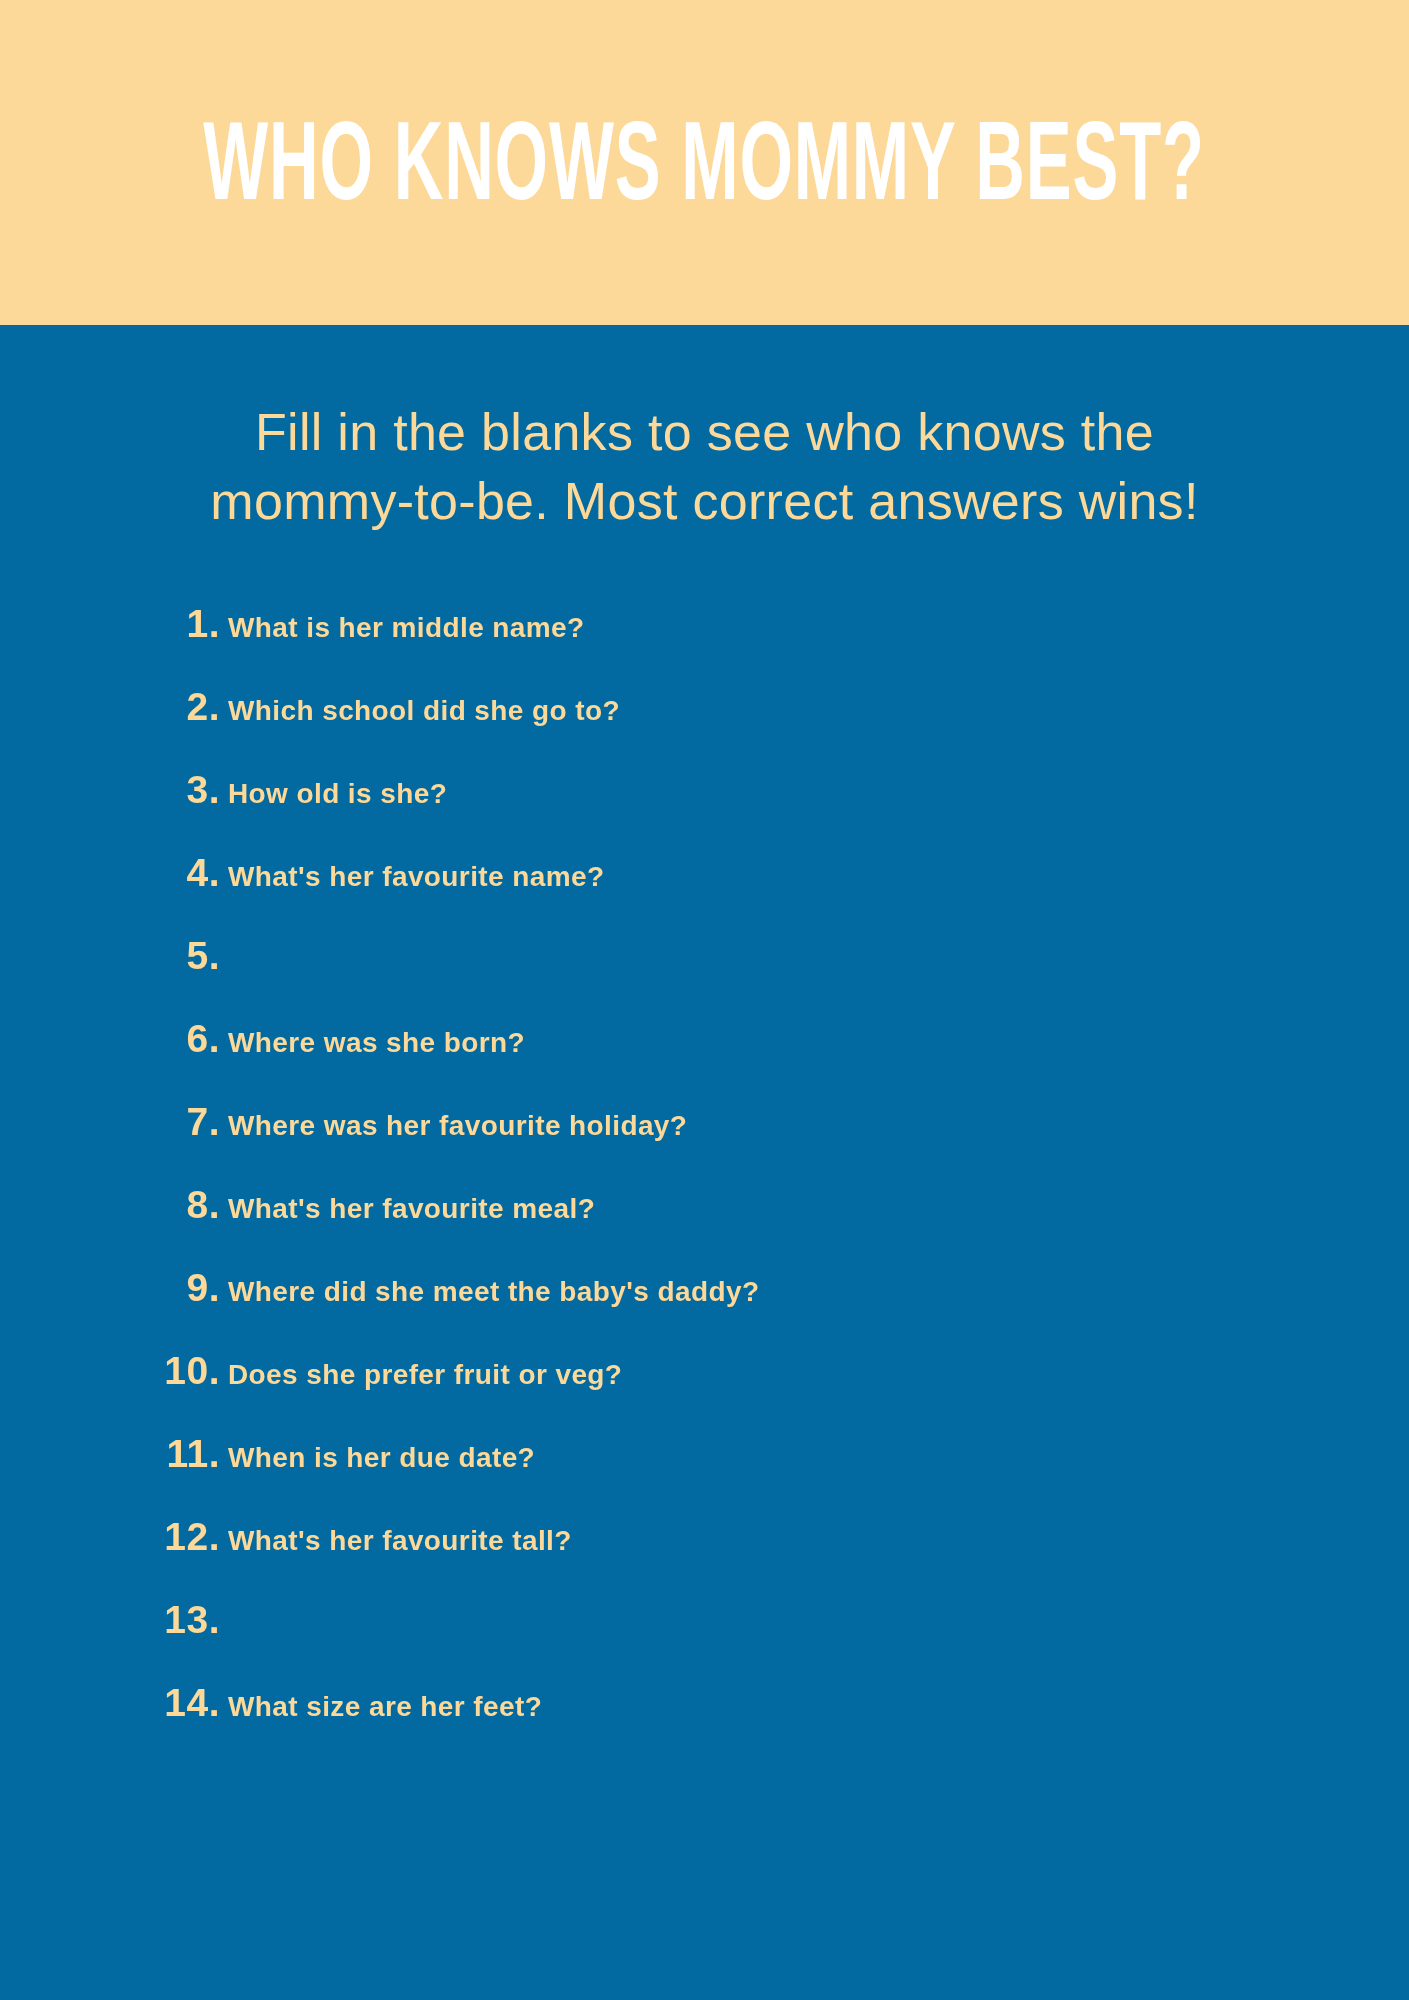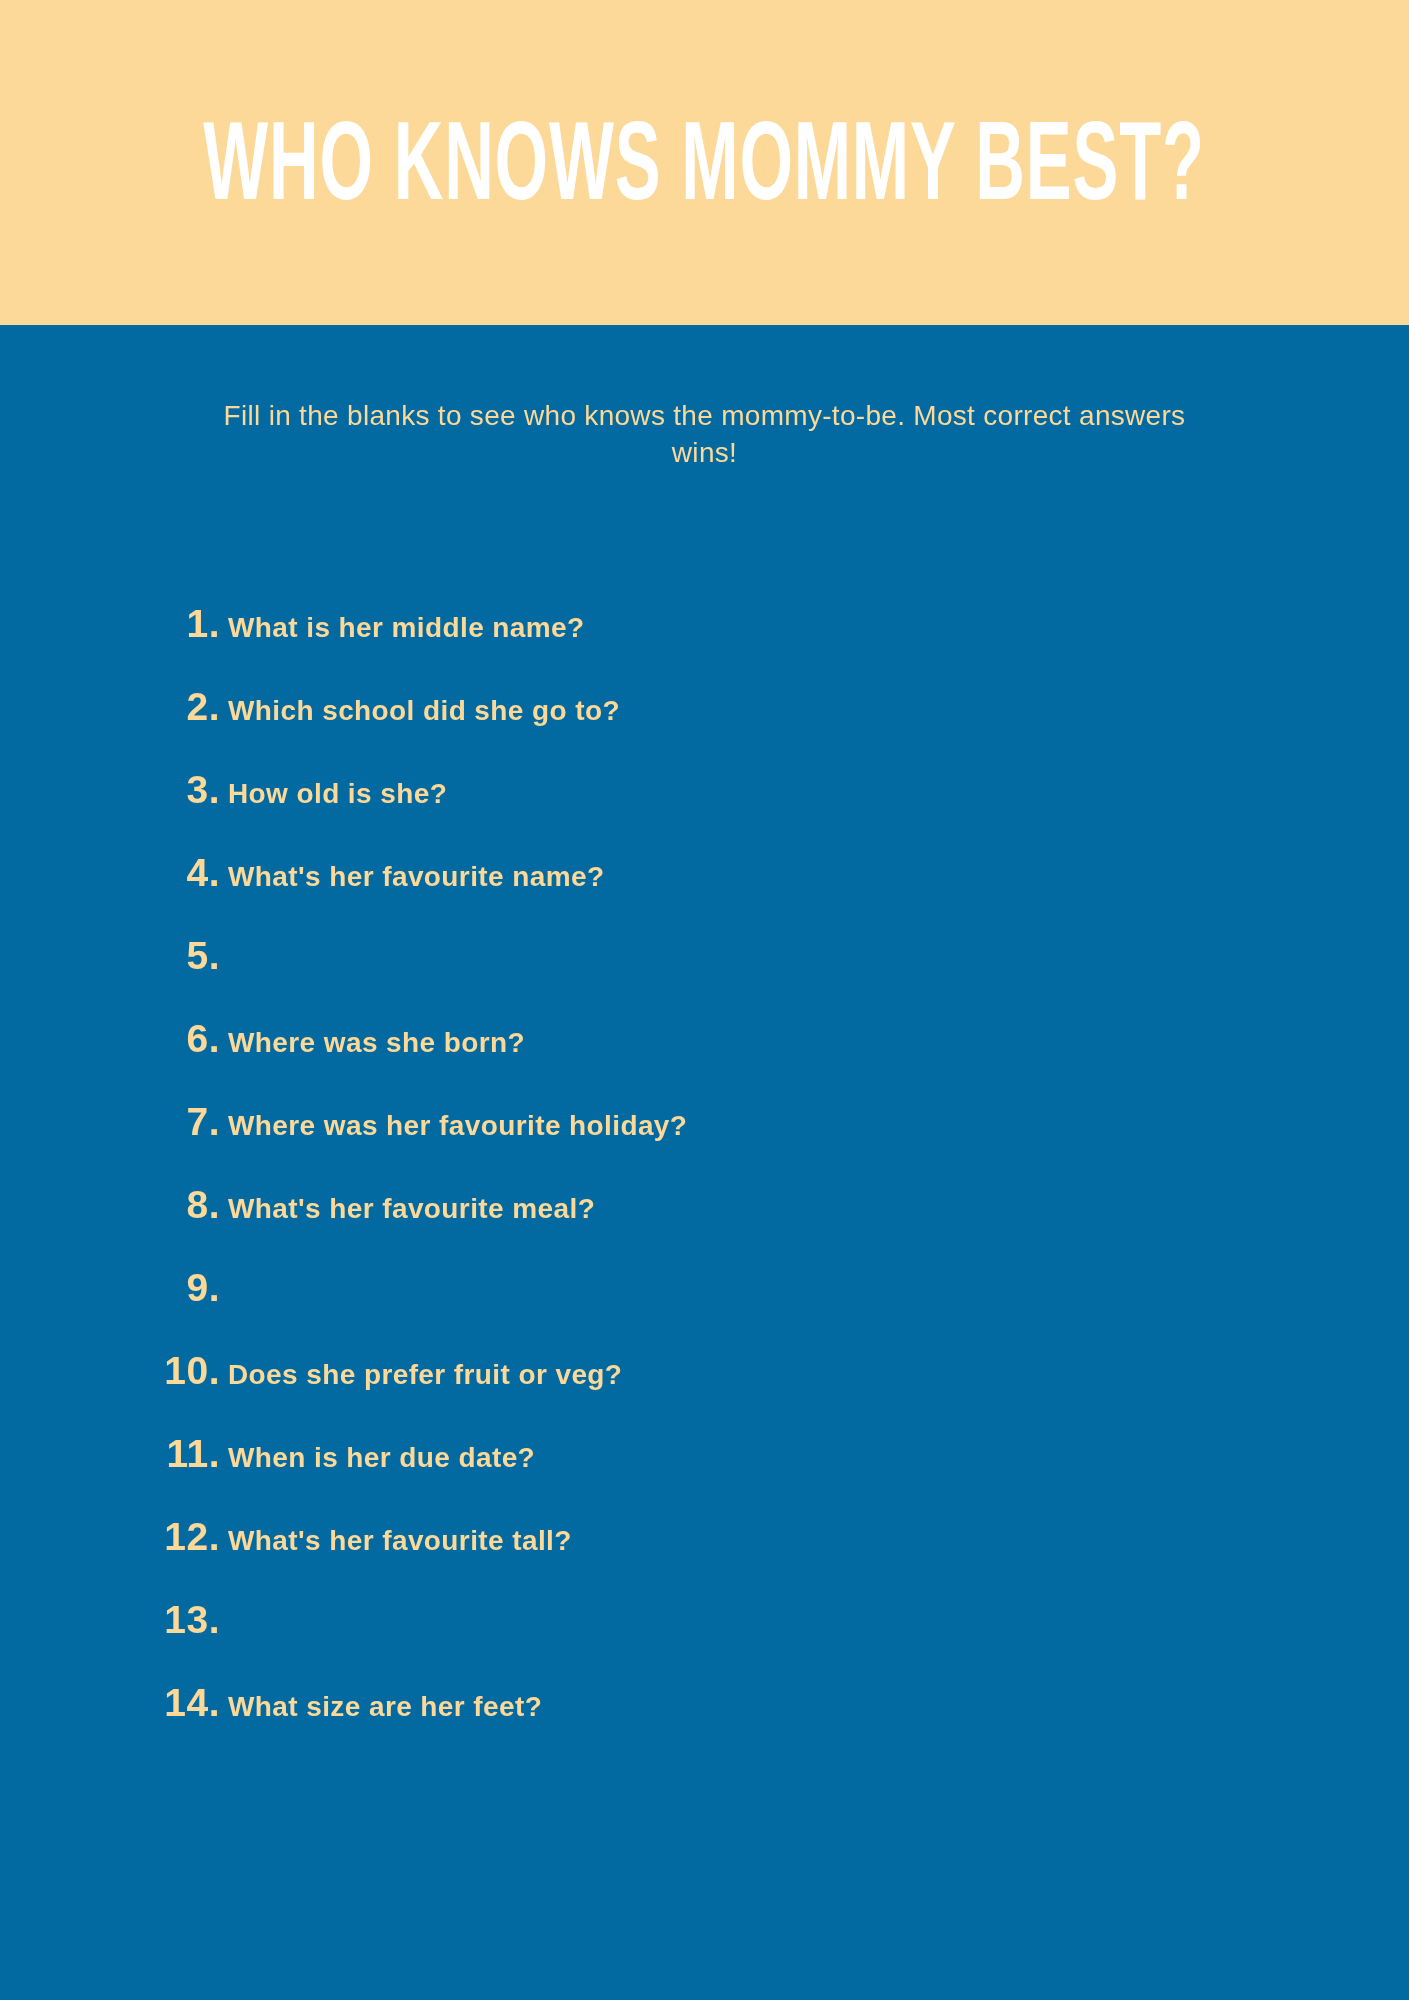--- a/index.html
+++ b/index.html
@@ -51,21 +51,21 @@
   
   .intro {
     position: absolute;
     top: 398px;
     left: 0;
     width: 1409px;
     text-align: center;
     color: #fcd998;
     font-family: "Liberation Sans", sans-serif;
     font-weight: 300;
-    font-size: 28px;
+    font-size: 52px;
     line-height: 1.32;
     letter-spacing: 0.3px;
     padding: 0 200px;
     box-sizing: border-box;
   }
 
   
   .questions {
     position: absolute;
     top: 602px;
@@ -148,20 +148,21 @@
       <span class="q-text">Where was her favourite holiday?</span>
     </div>
 
     <div class="q-row">
       <span class="q-num">8.</span>
       <span class="q-text">What's her favourite meal?</span>
     </div>
 
     <div class="q-row">
       <span class="q-num">9.</span>
+      <span class="q-text">Where did she meet the baby's daddy?</span>
     </div>
 
     <div class="q-row">
       <span class="q-num">10.</span>
       <span class="q-text">Does she prefer fruit or veg?</span>
     </div>
 
     <div class="q-row">
       <span class="q-num">11.</span>
       <span class="q-text">When is her due date?</span>

